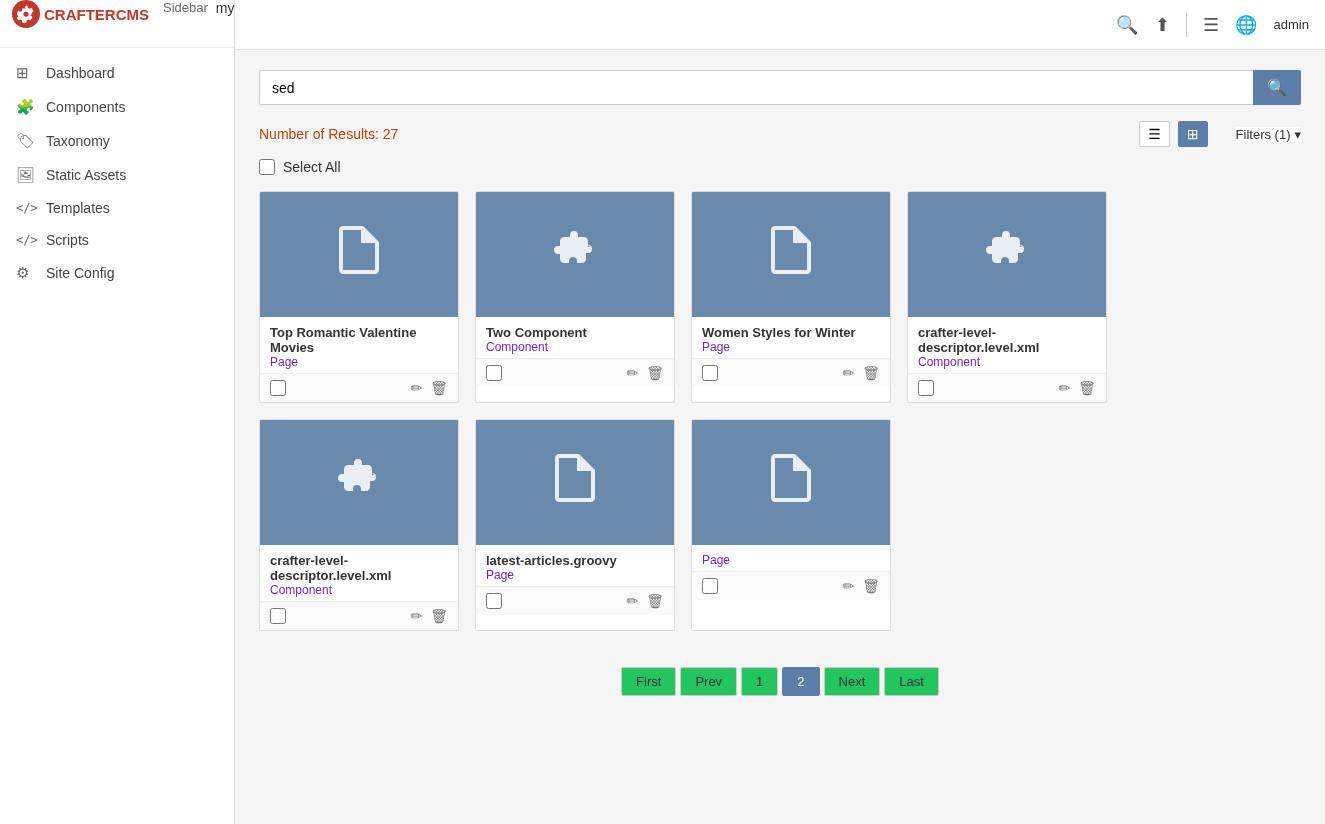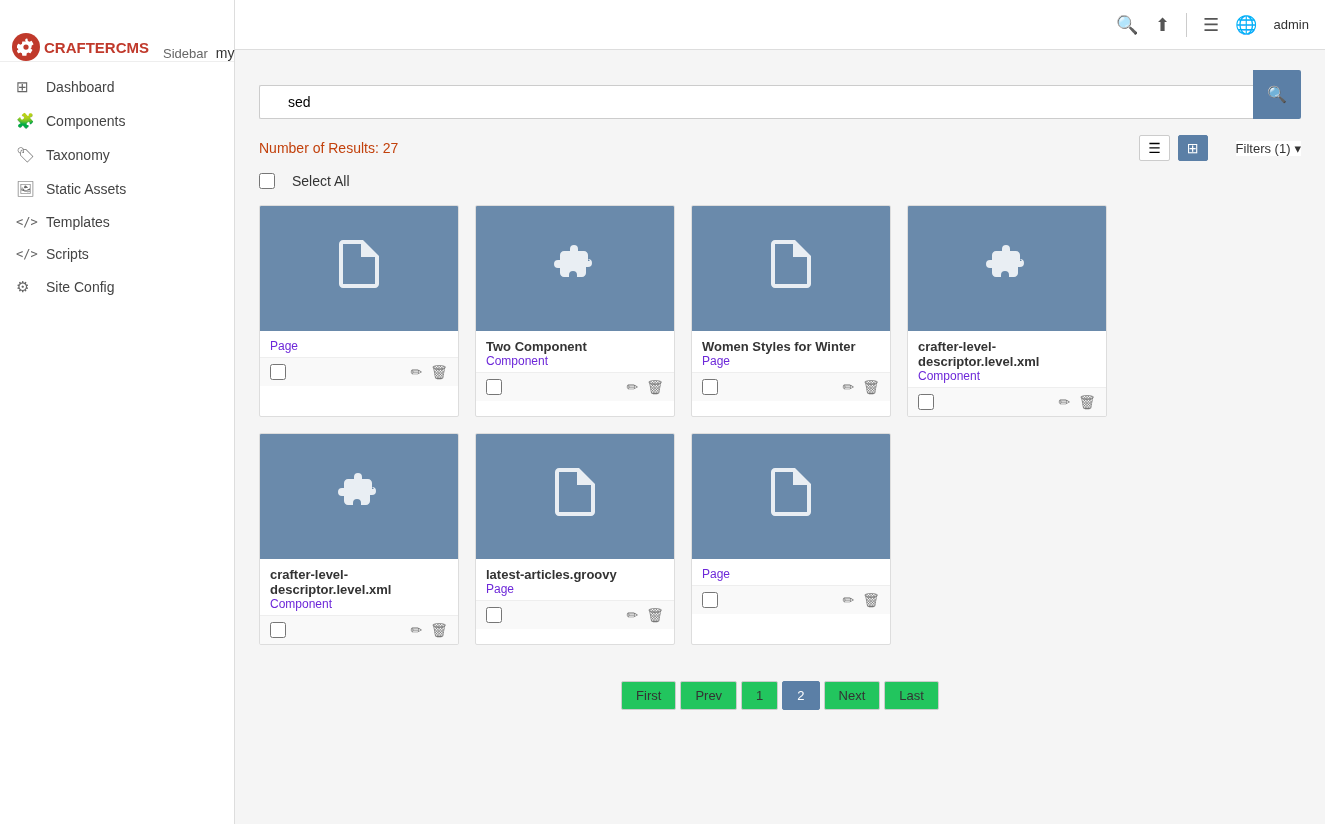--- a/index.html
+++ b/index.html
@@ -10,23 +10,23 @@
       width: 235px;
       min-width: 235px;
       background: #fff;
       border-right: 1px solid #ddd;
       display: flex;
       flex-direction: column;
       height: 100%;
     }
     #sidebar-header {
       display: flex;
-      align-items: flex-end;
+      align-items: flex-start;
       padding: 0 12px;
-      height: 62px;
+      height: 48px;
       border-bottom: 1px solid #eee;
     }
     .crafter-logo {
       display: flex;
       align-items: center;
       margin-right: 10px;
     }
     .crafter-logo .gear-circle {
       width: 28px; height: 28px;
       background: #c0392b;
@@ -99,25 +99,24 @@
 
     
     .search-bar {
       display: flex;
       margin-bottom: 16px;
     }
     .search-input {
       flex: 1;
       border: 1px solid #ccc;
       border-right: none;
-      padding: 8px 28px;
+      padding: 8px 12px;
       font-size: 14px;
       outline: none;
       border-radius: 2px 0 0 2px;
-      margin-top: 15px;
     }
     .search-btn {
       background: #5b7fa6;
       border: none;
       color: #fff;
       padding: 8px 14px;
       cursor: pointer;
       border-radius: 0 2px 2px 0;
       font-size: 16px;
     }
@@ -147,21 +146,21 @@
       color: #333;
       cursor: pointer;
       display: flex; align-items: center; gap: 4px; margin-left: 20px;
     }
 
     
     .select-all-row {
       display: flex;
       align-items: center;
       margin-bottom: 16px;
-      gap: 17px;
+      gap: 8px;
     }
     .select-all-label { font-size: 14px; color: #333; }
 
     
     .cards-grid {
       display: flex;
       flex-wrap: wrap;
       gap: 16px;
       margin-bottom: 20px;
     }
@@ -315,20 +314,21 @@
 
       <div class="card">
         <div class="card-thumb">
           <span class="icon-file">
             <svg width="40" height="48" viewBox="0 0 40 48" fill="rgba(255,255,255,0.85)">
               <path d="M24 0H4C1.8 0 0 1.8 0 4v40c0 2.2 1.8 4 4 4h32c2.2 0 4-1.8 4-4V16L24 0zm12 44H4V4h18v13h14v27z"></path>
             </svg>
           </span>
         </div>
         <div class="card-info">
+          <div class="card-title">Top Romantic Valentine Movies</div>
           <div class="card-type">Page</div>
         </div>
         <div class="card-footer">
           <input type="checkbox" class="card-checkbox" style="">
           <div class="card-actions">
             <span class="card-action-icon">✏</span>
             <span class="card-action-icon">🗑</span>
           </div>
         </div>
       </div>

